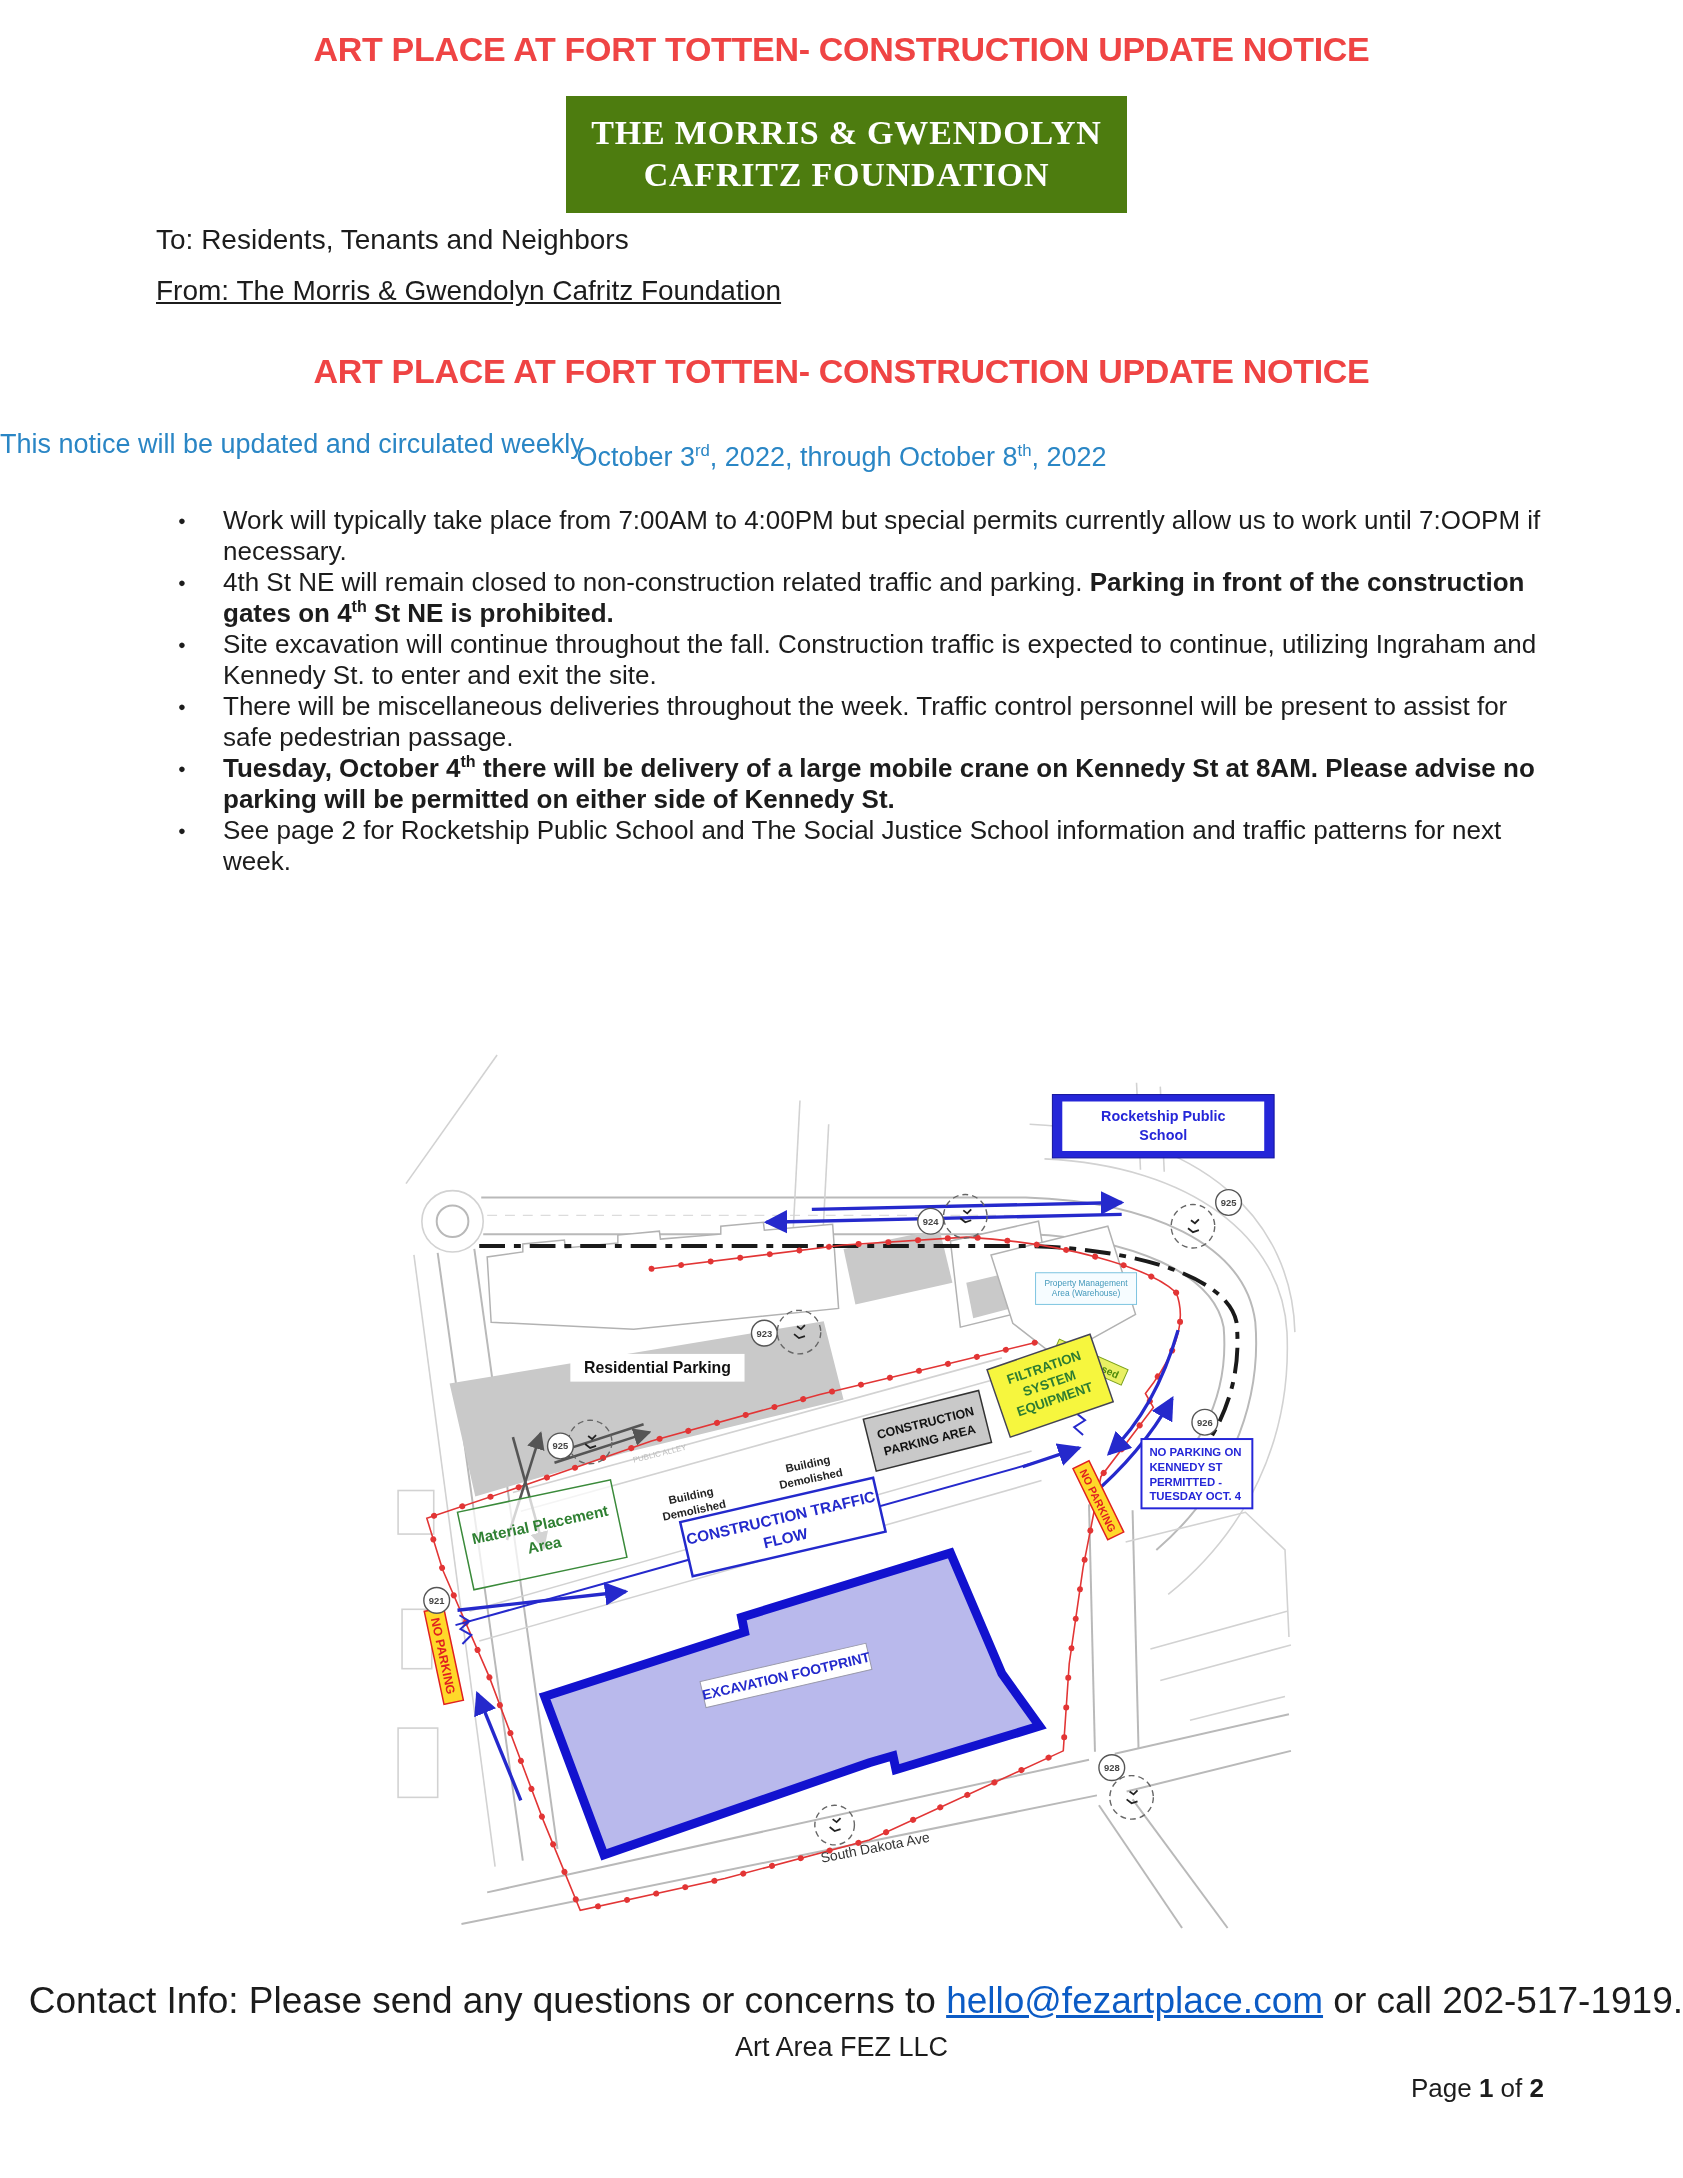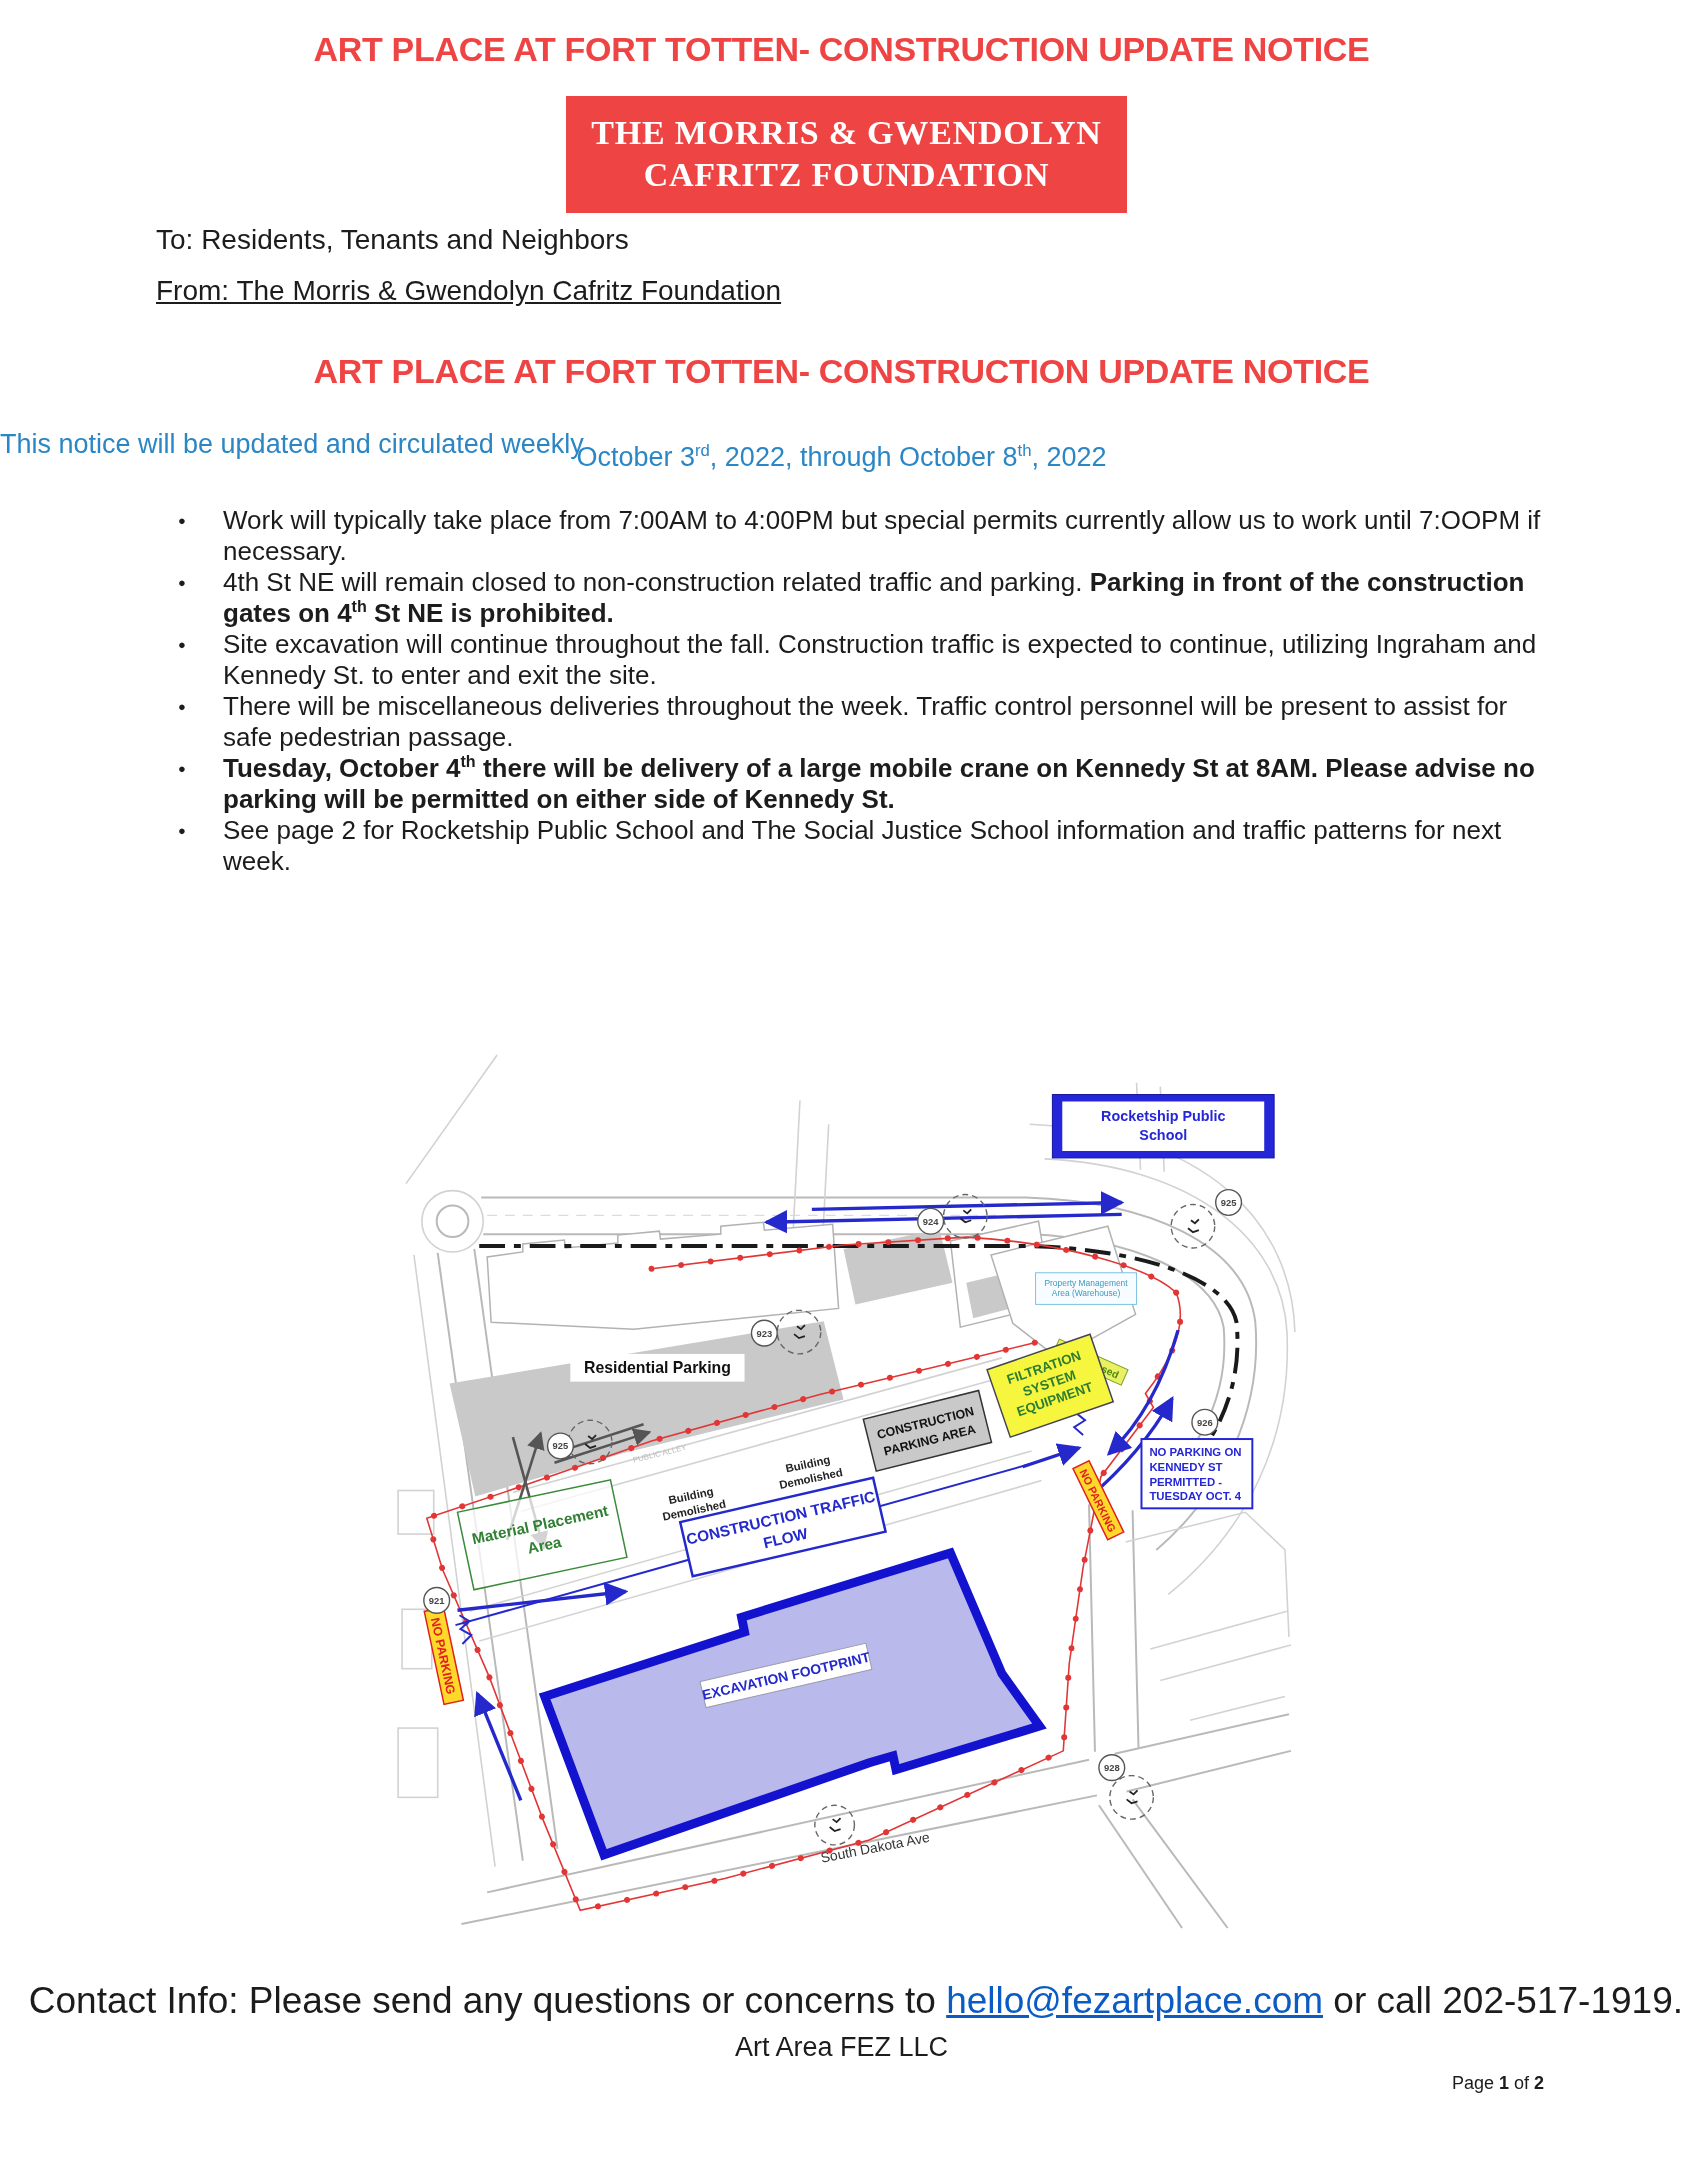--- a/index.html
+++ b/index.html
@@ -1,38 +1,38 @@
 <!DOCTYPE html>
 <html><head>
 <meta charset="utf-8">
 <style>
   html,body{margin:0;padding:0;background:#ffffff;}
   body{width:1683px;height:2178px;font-family:"Liberation Sans",sans-serif;color:#1c1c1c;}
   .page{position:relative;width:1683px;height:2178px;overflow:hidden;background:#fff;}
   .abs{position:absolute;}
   .h-blue{color:#ef4444;font-weight:bold;font-size:34px;letter-spacing:-0.3px;}
   .doc-title{top:30px;left:0;width:100%;text-align:center;}
-  .banner{top:96px;left:566px;width:561px;height:117px;background:#ef4444;text-align:center;
+  .banner{top:96px;left:566px;width:561px;height:117px;background:#4d7c0f;text-align:center;
           font-family:"Liberation Serif",serif;color:#ffffff;font-weight:bold;font-size:34px;
           line-height:42px;padding-top:16px;box-sizing:border-box;letter-spacing:0.8px;}
   .to-line{top:224px;left:156px;font-size:28px;}
   .from-line{top:275px;left:156px;font-size:28px;text-decoration:underline;}
   .notice-heading{top:352px;left:0;width:100%;text-align:center;}
   .date-line{top:394px;left:0;width:100%;text-align:center;color:#2a86c5;font-size:27px;margin-top:48px;}
   .weekly-line{top:429px;left:0;width:100%;text-align:left;color:#2a86c5;font-size:27px;}
   sup{font-size:0.62em;vertical-align:super;line-height:0;}
   .bullets{top:489px;left:155px;width:1386px;margin:16px;padding:0;list-style:none;font-size:26px;line-height:31px;}
   .bullets li{position:relative;padding-left:52px;margin:0;}
   .bullets li::before{content:"\25CF";position:absolute;left:7px;top:0;font-size:13px;line-height:31px;}
   .b{font-weight:bold;}
   .map-wrap{top:857px;left:396px;width:901px;height:1074px;}
   .contact-line{top:1980px;left:0;width:100%;text-align:right;font-size:37px;}
   .contact-line a{color:#0b5bc5;text-decoration:underline;}
   .company-line{top:2032px;left:0;width:100%;text-align:center;font-size:27px;}
-  .page-num{top:2073px;right:139px;font-size:18px;}
+  .page-num{top:2073px;right:139px;font-size:26px;}
 
   
   svg text{font-family:"Liberation Sans",sans-serif;}
   .rd{fill:none;stroke:#b9b9b9;stroke-width:2;}
   .rdl{fill:none;stroke:#d2d2d2;stroke-width:1.6;}
   .rdash{fill:none;stroke:#dcdcdc;stroke-width:1.4;stroke-dasharray:10 8;}
   .bld{fill:#ffffff;stroke:#b2b2b2;stroke-width:1.5;}
   .gry{fill:#c9c9c9;stroke:none;}
   .blk{fill:none;stroke:#1a1a1a;stroke-width:4;stroke-dasharray:26 9 7 9;}
   .fence{fill:none;stroke:#e23535;stroke-width:1.6;}

